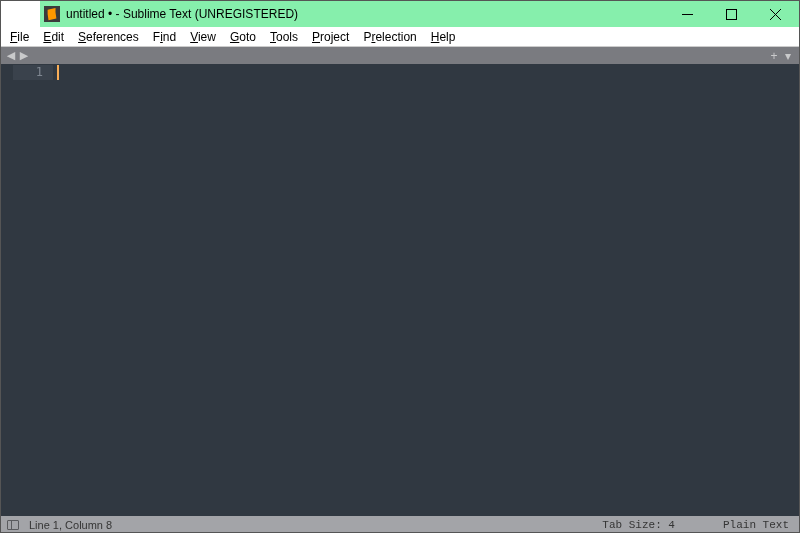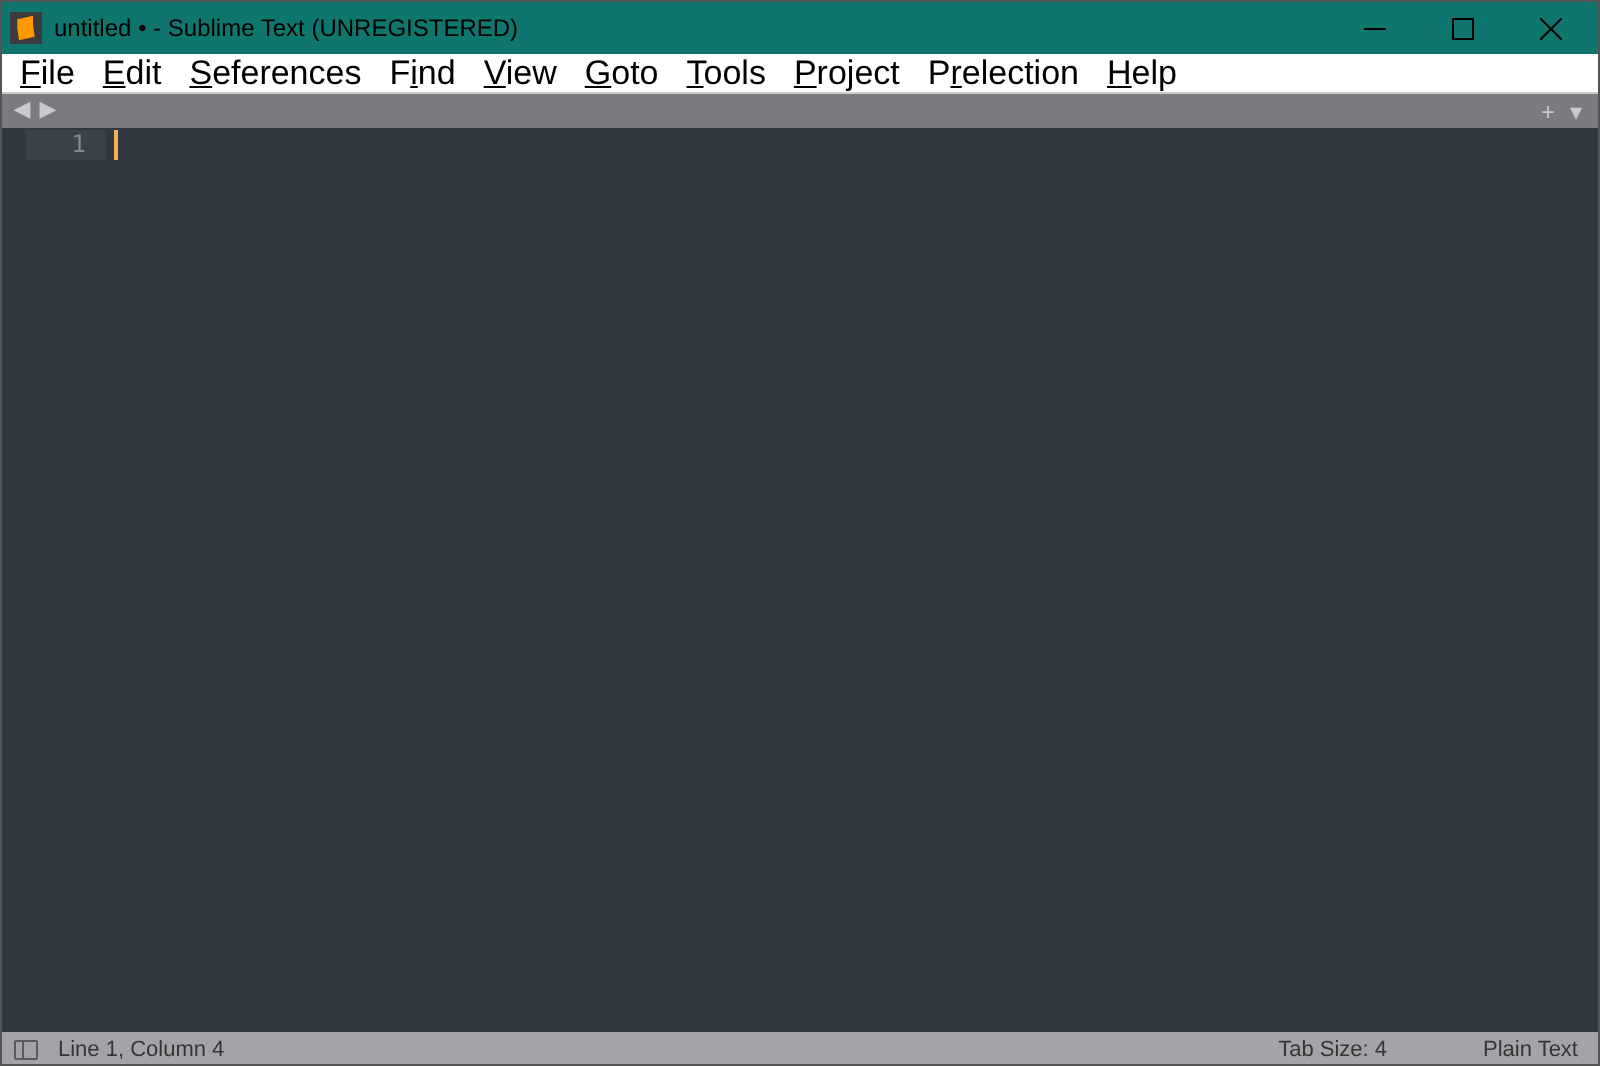--- a/index.html
+++ b/index.html
@@ -8,25 +8,26 @@
       height: 533px;
       font-family: "Segoe UI", Tahoma, sans-serif;
       font-size: 12px;
       background: #fff;
       overflow: hidden;
       border: 1px solid #555;
     }
     
     .titlebar {
       height: 26px;
-      background: #0f766e;
+      background: #86efac;
       display: flex;
       align-items: center;
       padding: 0 2px 0 4px;
       color: #000;
+      margin-left: 39px;
     }
     .titlebar .app-icon {
       width: 16px; height: 16px;
       background: #3b3b3b;
       display: flex; align-items: center; justify-content: center;
       margin-right: 6px;
     }
     .titlebar .app-icon svg { width: 14px; height: 14px; }
     .titlebar .title { flex: 1; font-size: 12px; }
     .titlebar .win-controls { display: flex; }
@@ -40,21 +41,21 @@
     .menubar {
       height: 20px;
       background: #fff;
       display: flex;
       align-items: center;
       padding: 0 2px;
       border-bottom: 1px solid #ccc;
     }
     .menubar .menu-item {
       padding: 1px 7px;
-      font-size: 17px;
+      font-size: 12px;
       cursor: default;
       text-align: center;
     }
     .menubar .menu-item .ul { text-decoration: underline; }
     
     .tabbar {
       height: 17px;
       background: #7a7b80;
       display: flex;
       align-items: center;
@@ -132,21 +133,21 @@
       position: relative;
     }
     .statusbar .panel-icon::after {
       content: "";
       position: absolute;
       left: 3px; top: 0; bottom: 0;
       width: 1px;
       background: #5a5b5e;
     }
     .statusbar .spacer { flex: 1; }
-    .statusbar .status-seg { margin-left: 48px; }
+    .statusbar .status-seg { margin-left: 48px; font-family: Liberation Mono, monospace; }
   </style>
 </head>
 <body>
 
 <div class="titlebar">
   <div class="app-icon">
     <svg viewBox="0 0 16 16">
         <path d="M3 3 L12 1 L12 6 L3 8 Z M3 8 L12 6 L13 13 L4 15 Z" fill="#ff9800"></path>
       </svg>
   </div>
@@ -196,17 +197,17 @@
   <div class="gutter">
     <span class="line-no">1</span>
   </div>
   <div class="code">
     <div class="cursor"></div>
   </div>
 </div>
 
 <div class="statusbar">
   <div class="panel-icon"></div>
-  <div>Line 1, Column 4</div>
+  <div>Line 1, Column 8</div>
   <div class="spacer"></div>
   <div class="status-seg">Tab Size: 4</div>
   <div class="status-seg">Plain Text</div>
 </div>
 
 </body></html>

